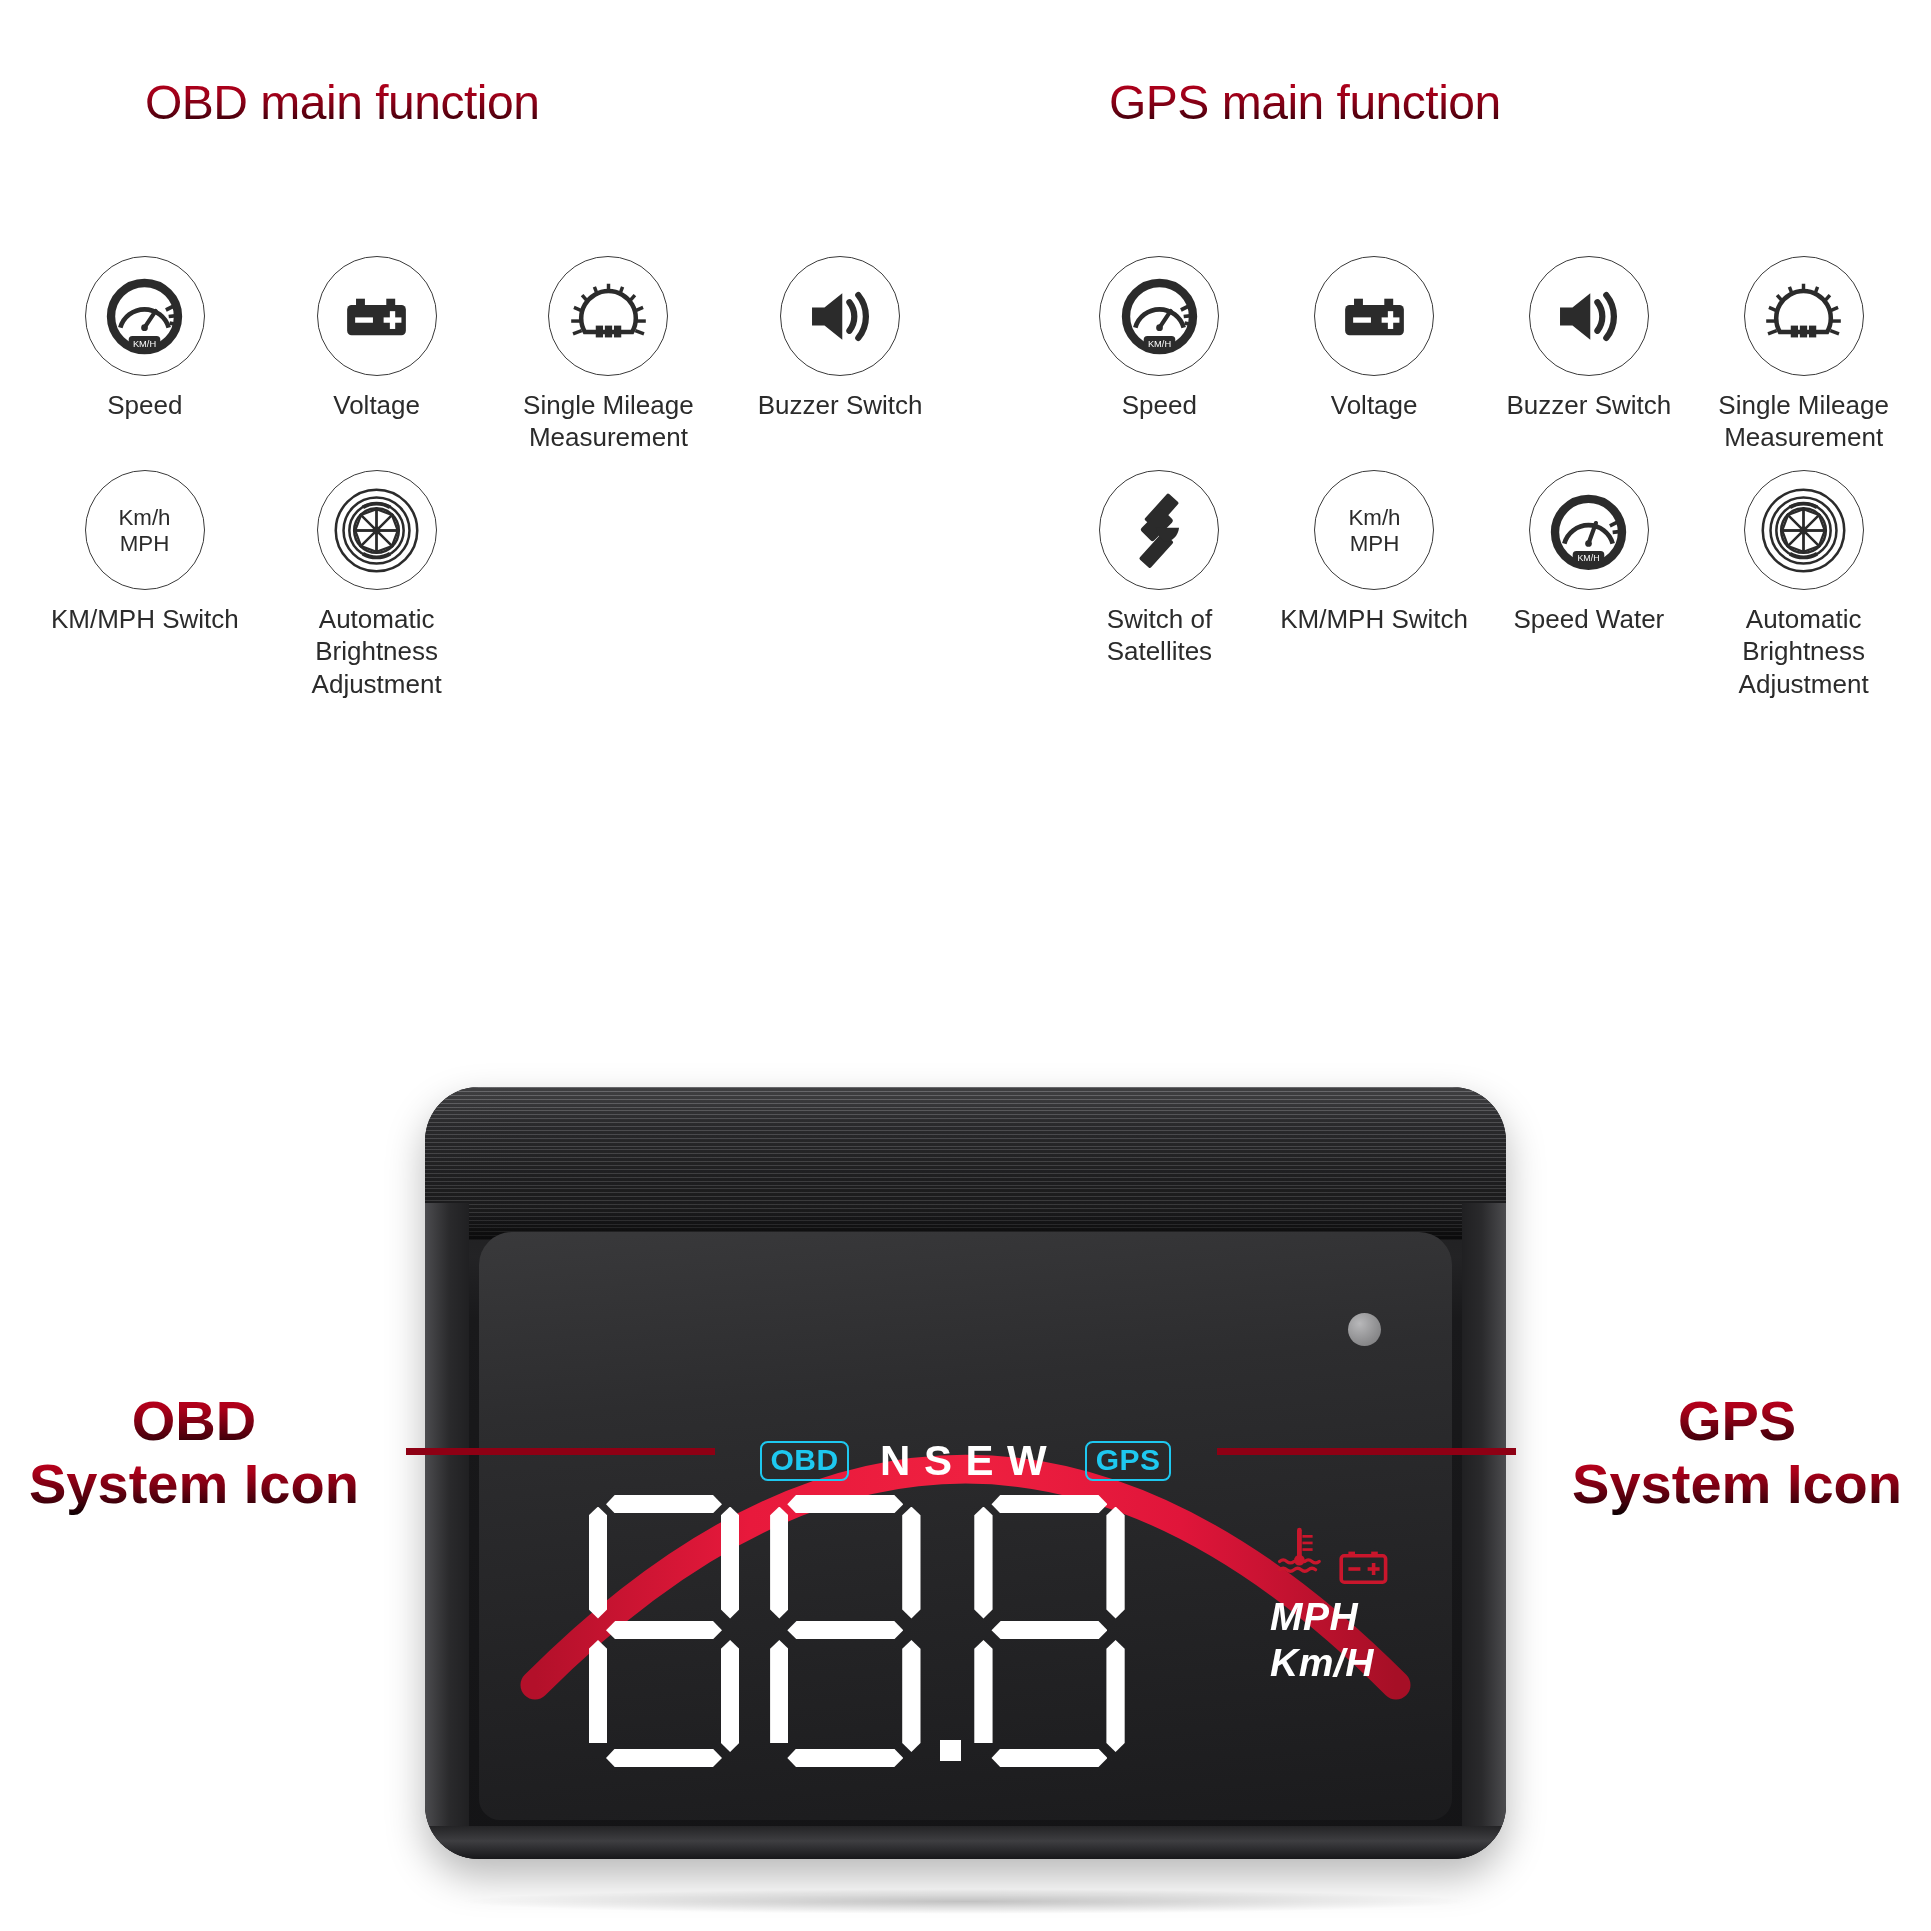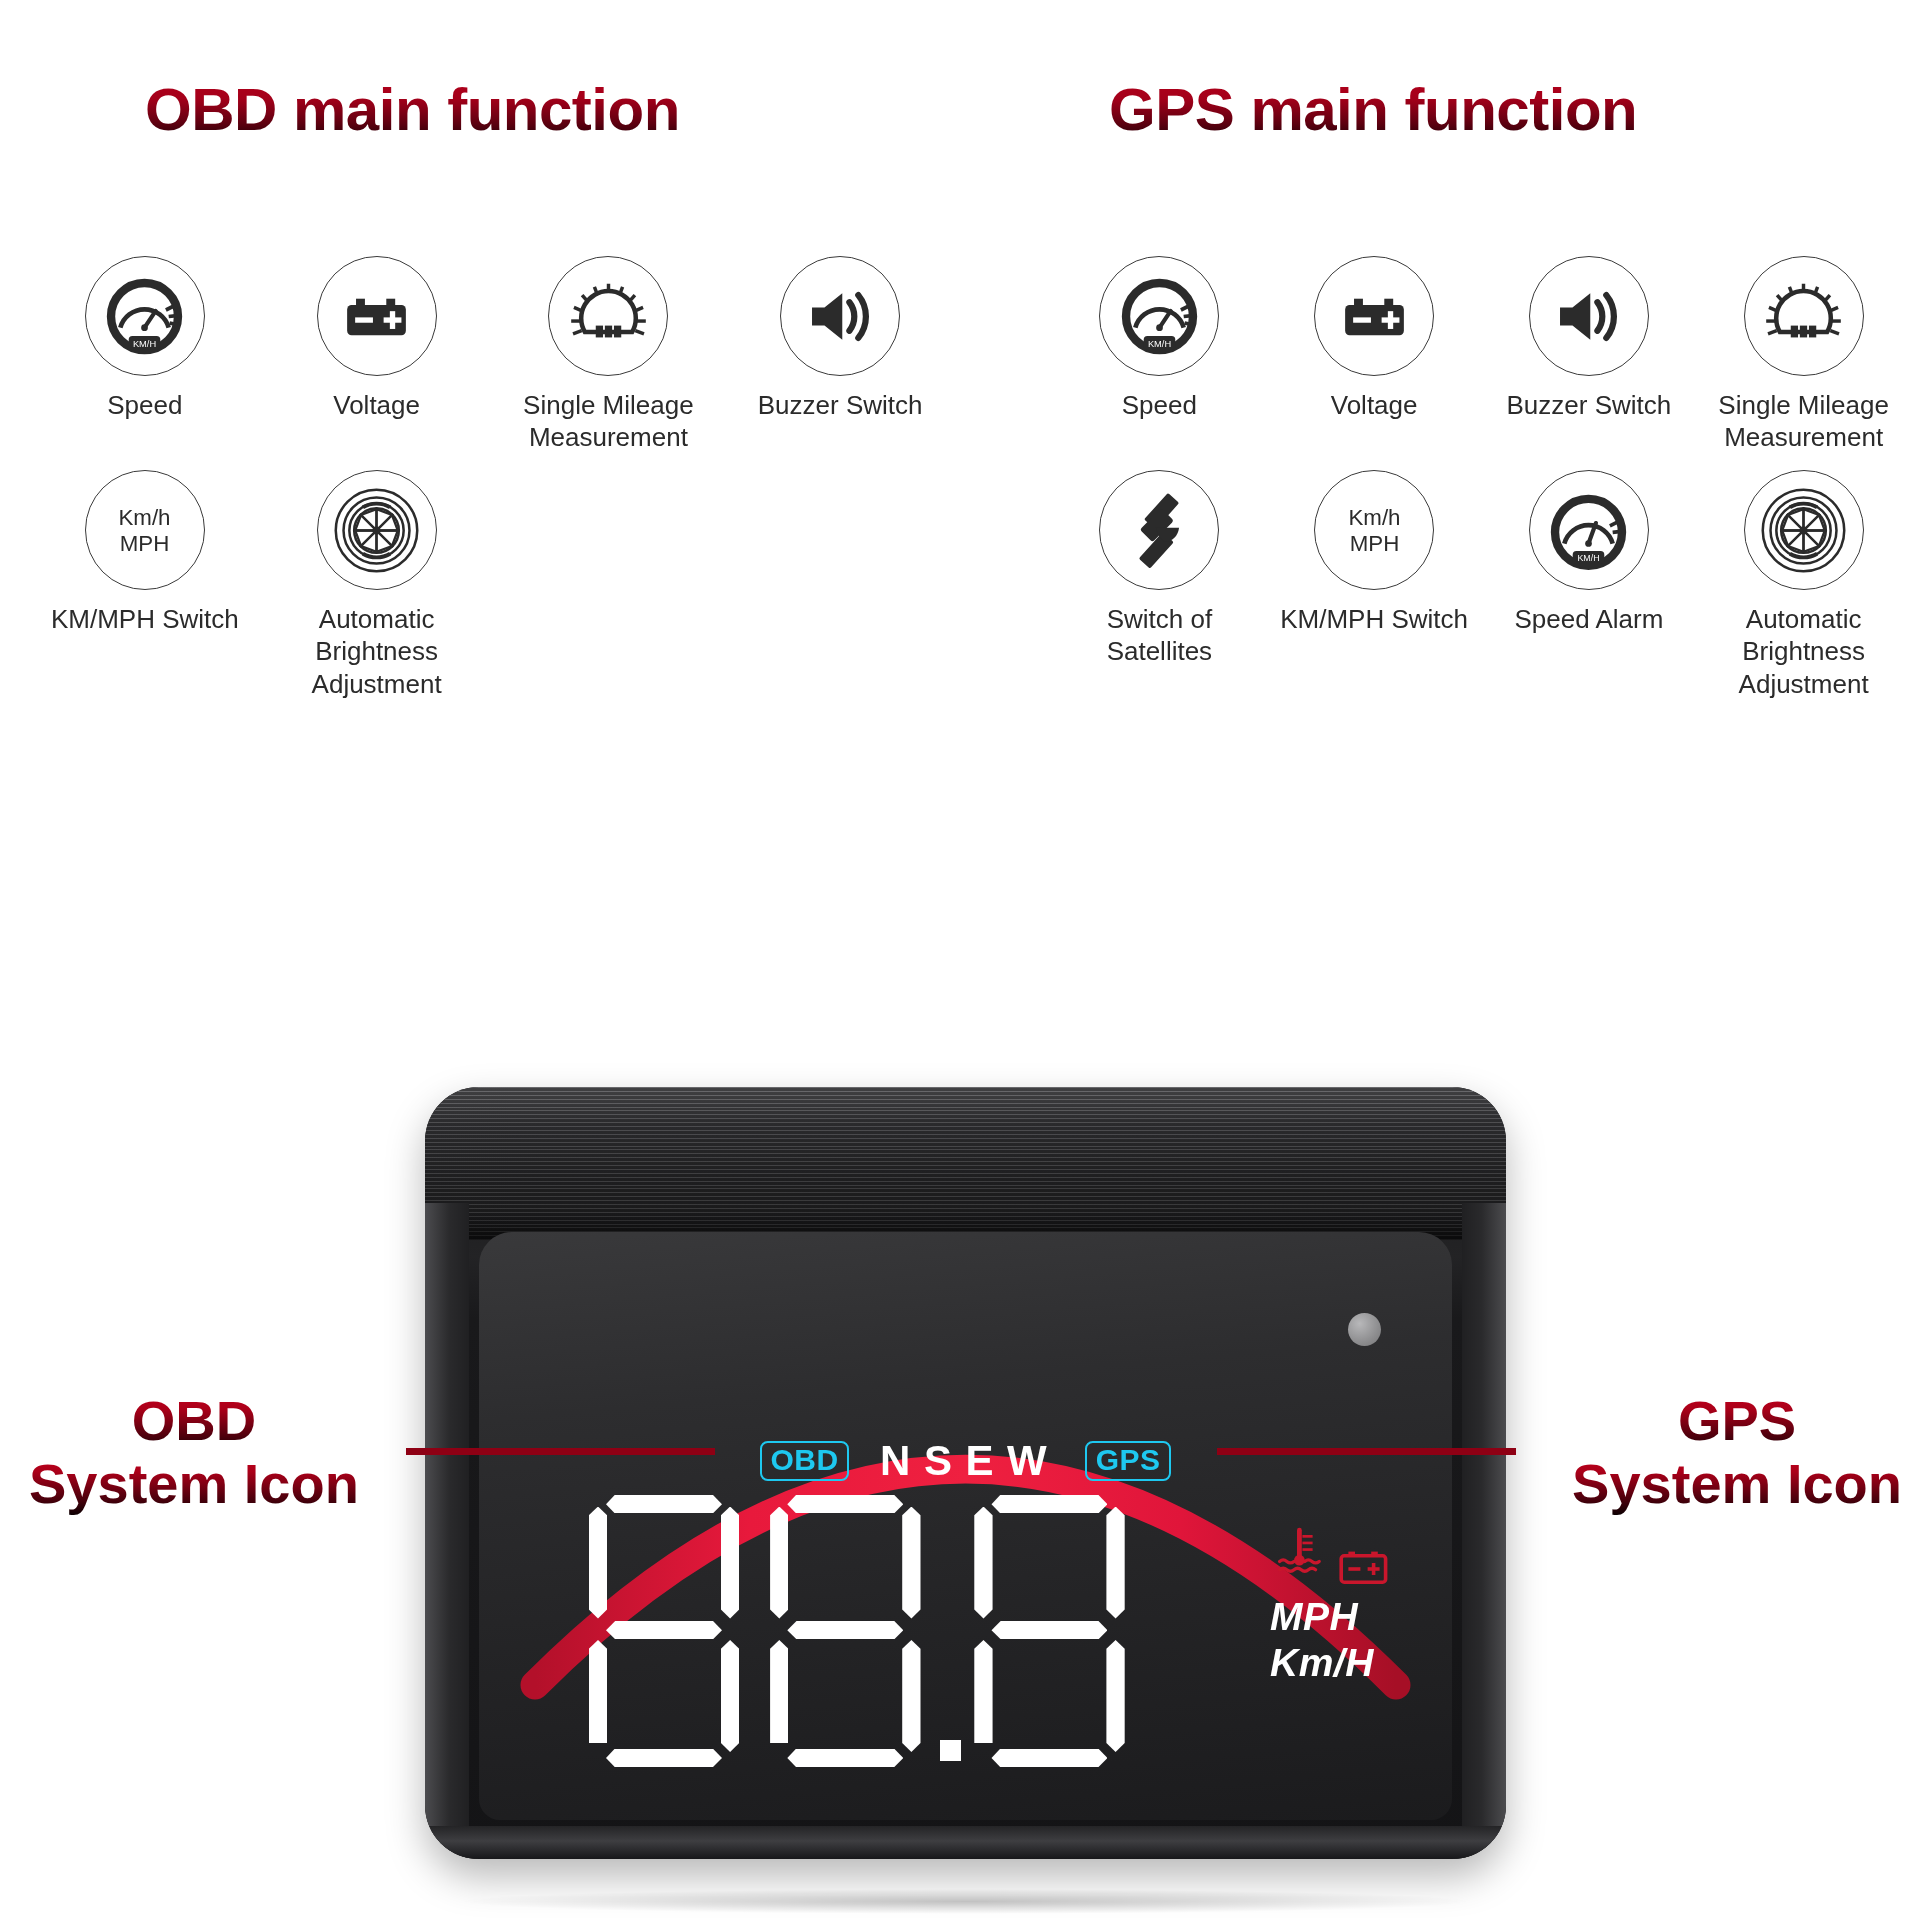--- a/index.html
+++ b/index.html
@@ -7,22 +7,22 @@
     width:1931px;height:1931px;
     background:#ffffff;
     font-family:"Liberation Sans", sans-serif;
     overflow:hidden;
     position:relative;
   }
 
   
   .heading{
     position:absolute;
-    font-size:60px;
-    font-weight:700;
+    font-size:48px;
+    font-weight:400;
     letter-spacing:-0.5px;
     white-space:nowrap;
     background:linear-gradient(180deg,#b5001b 0%,#a4001a 34%,#5e0010 70%,#140004 100%);
     -webkit-background-clip:text;
     background-clip:text;
     color:transparent;
     -webkit-text-fill-color:transparent;
   }
   #obd-heading{left:145px;top:75px;}
   #gps-heading{left:1109px;top:75px;}
@@ -411,21 +411,21 @@
           <g stroke="#2b2b2b" stroke-width="4">
             <line x1="73" y1="45" x2="81" y2="41"></line>
               <line x1="76" y1="52" x2="85" y2="51"></line>
           </g>
           <path d="M50 64 L58 42" stroke="#2b2b2b" stroke-width="4.5" stroke-linecap="round"></path>
           <circle cx="50" cy="64" r="3.6" fill="#2b2b2b"></circle>
           <rect x="33" y="72" width="34" height="14" rx="4" fill="#2b2b2b"></rect>
           <text x="50" y="83" font-size="9.5" fill="#fff" text-anchor="middle" font-family="Liberation Sans, sans-serif">KM/H</text>
         </svg>
       </div>
-      <div class="caption">Speed Alarm</div>
+      <div class="caption">Speed Water</div>
     </div>
 
     <div class="cell">
       <div class="iconwrap">
         <svg width="97" height="97" viewBox="0 0 100 100">
           <circle cx="50" cy="50" r="42" fill="none" stroke="#2b2b2b" stroke-width="2.6"></circle>
           <circle cx="50" cy="50" r="34" fill="none" stroke="#2b2b2b" stroke-width="2.6"></circle>
           <circle cx="50" cy="50" r="28" fill="none" stroke="#2b2b2b" stroke-width="2.6"></circle>
           <path d="M36 26a28 28 0 0 1 28 0" fill="none" stroke="#2b2b2b" stroke-width="4"></path>
           <path d="M36 74a28 28 0 0 0 28 0" fill="none" stroke="#2b2b2b" stroke-width="4"></path>

